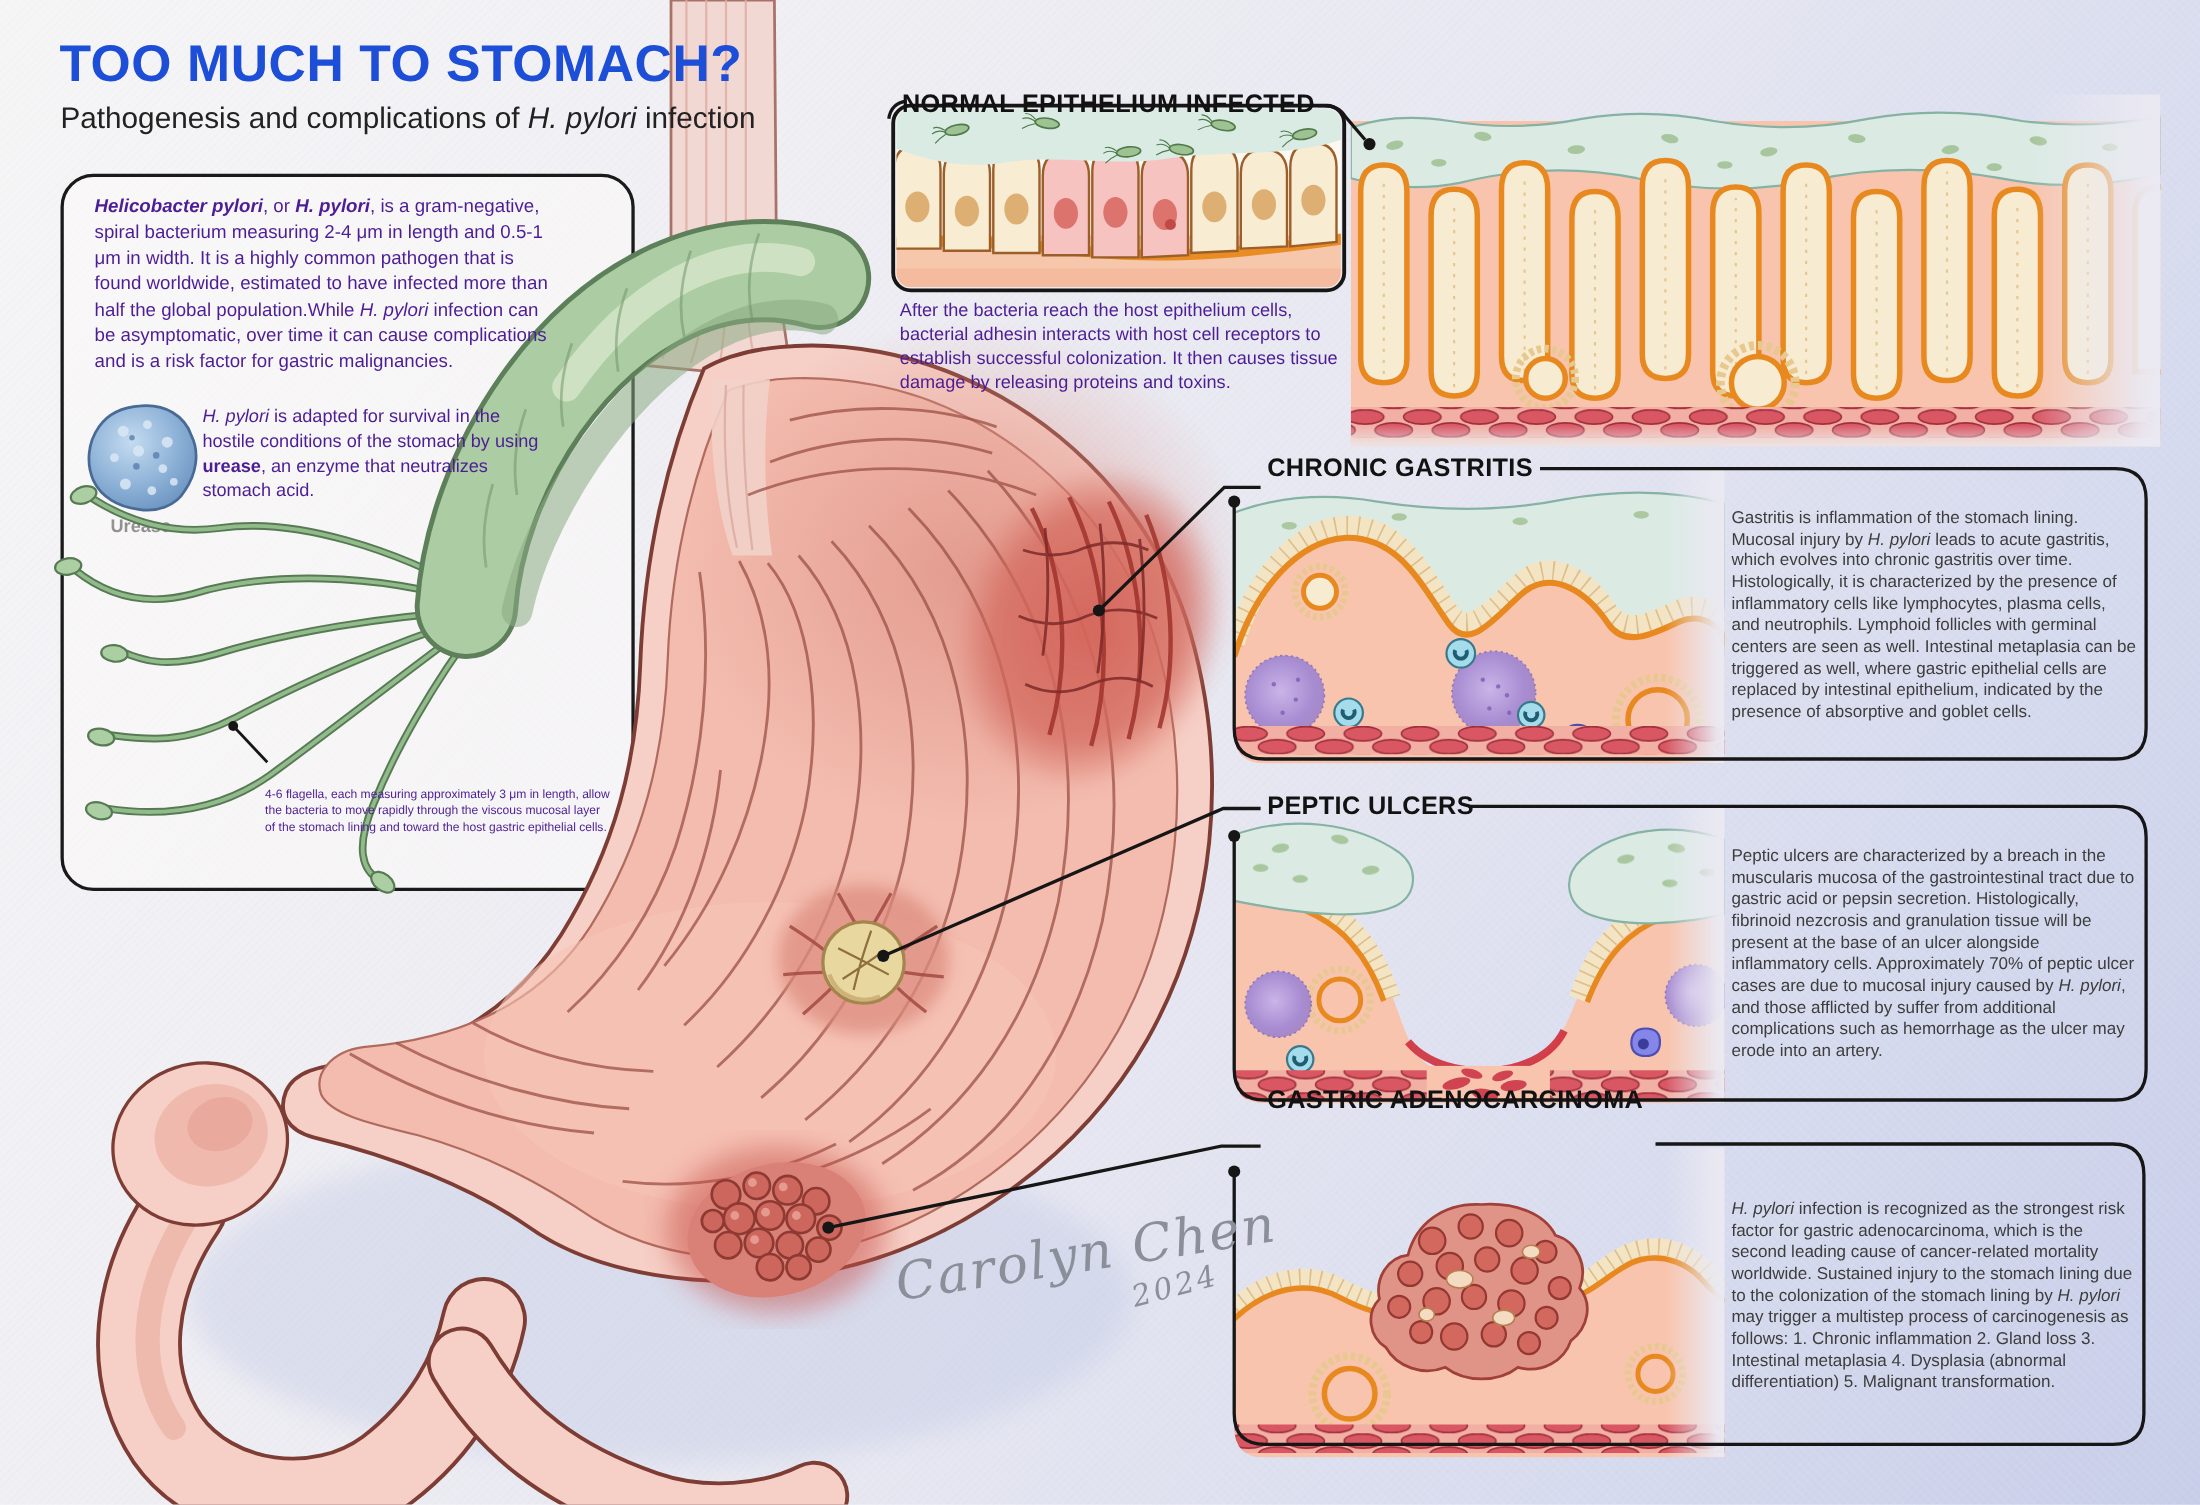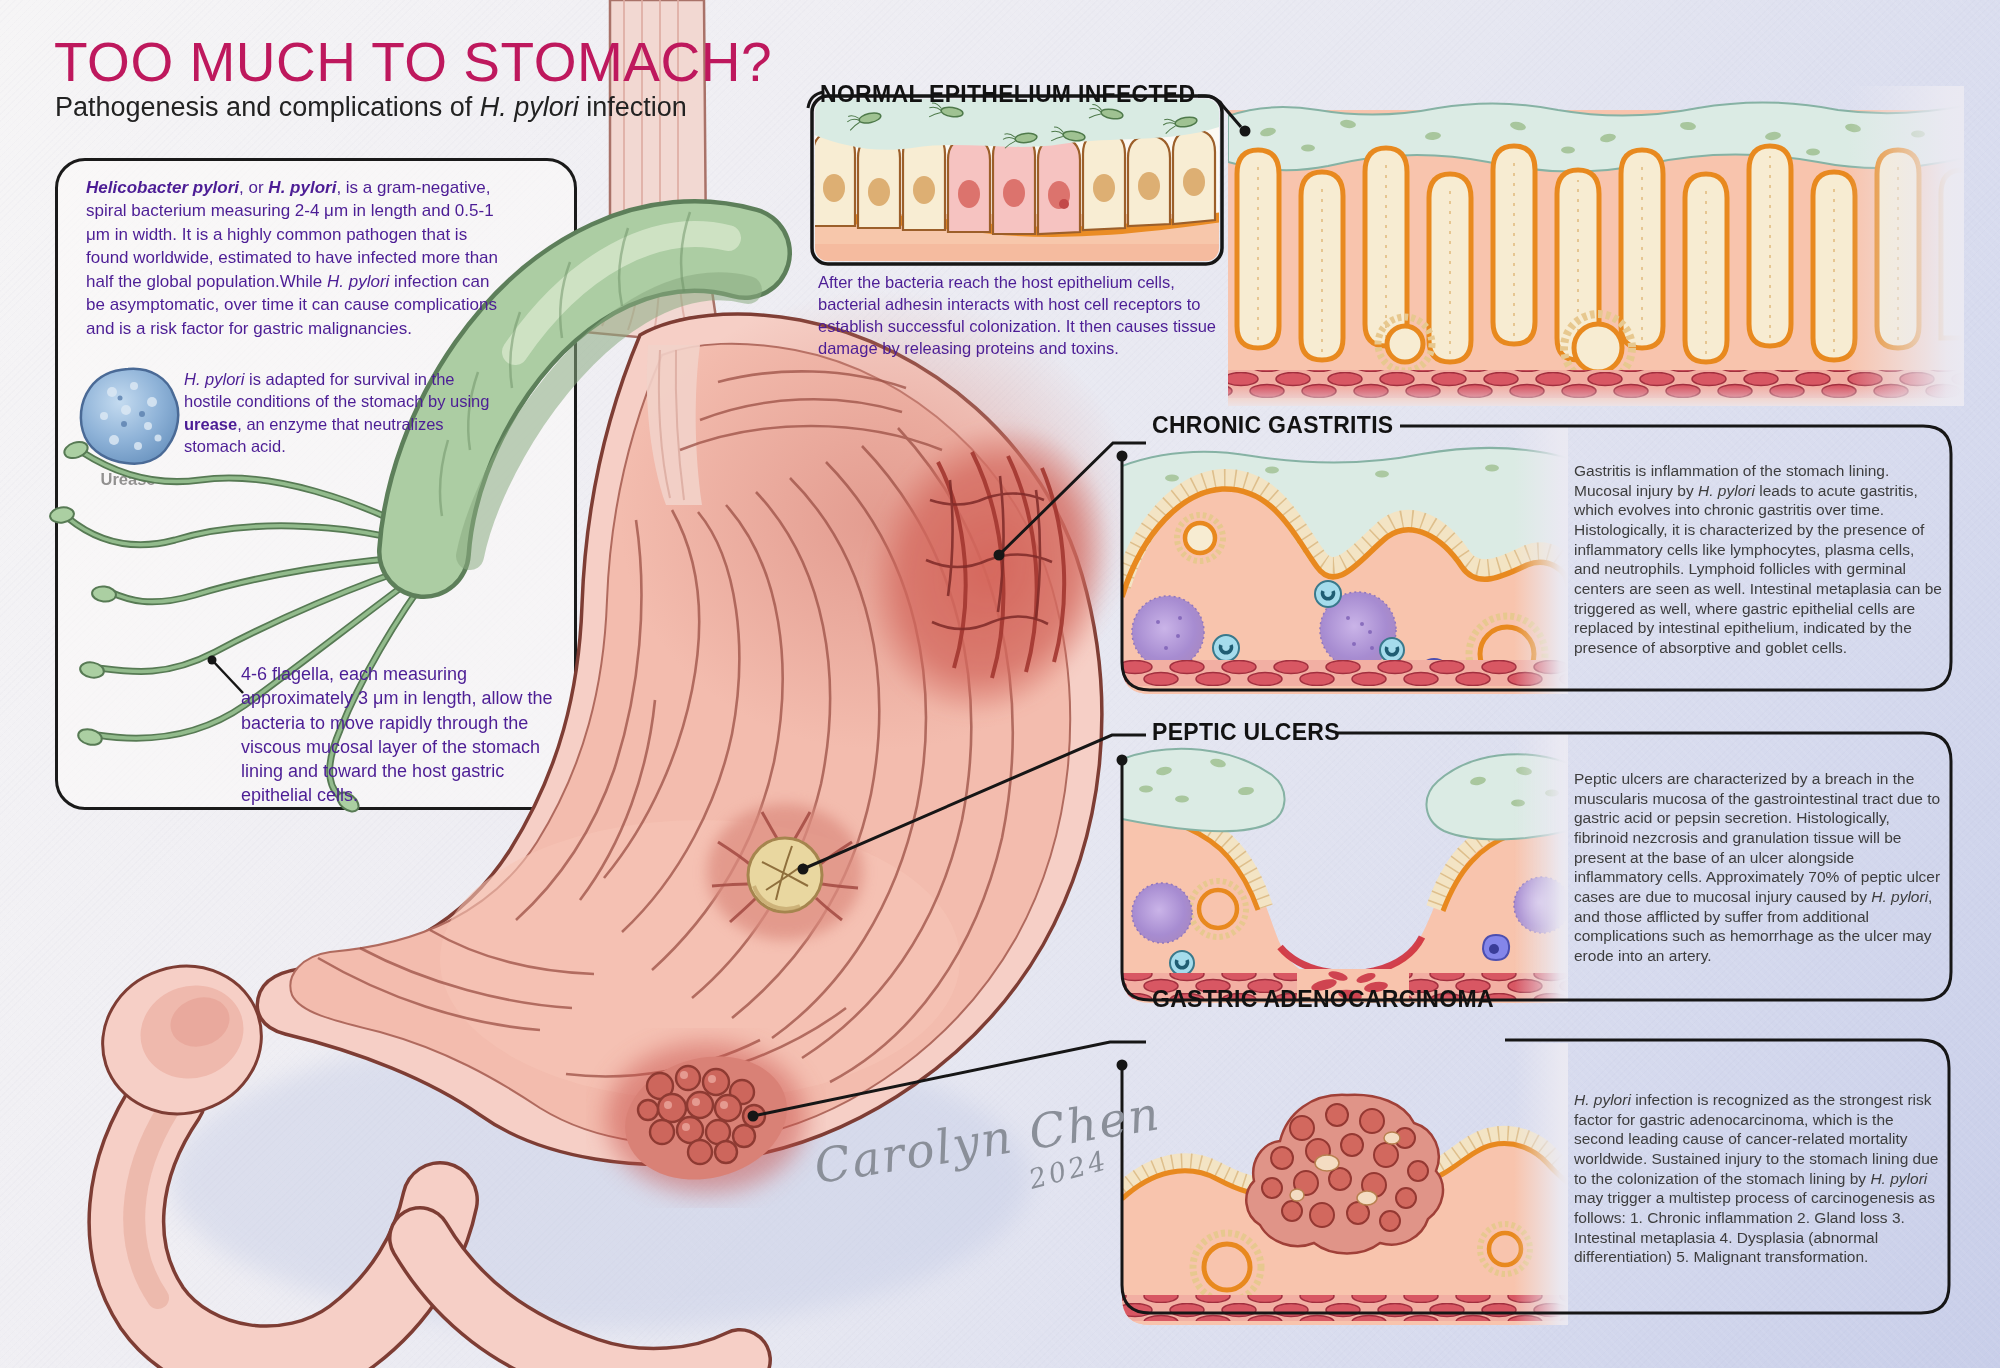--- a/index.html
+++ b/index.html
@@ -5,29 +5,29 @@
   html,body{margin:0;padding:0;}
   body{
     width:2000px;height:1368px;position:relative;overflow:hidden;
     font-family:"Liberation Sans", sans-serif;
     background:linear-gradient(118deg,#f6f5f6 0%,#efeef3 30%,#e6e7f1 55%,#d6daee 80%,#c8cee9 100%);
   }
   body::after{content:"";position:absolute;inset:0;pointer-events:none;
     background-image:repeating-linear-gradient(45deg,rgba(255,255,255,.05) 0 2px,transparent 2px 6px),
                      repeating-linear-gradient(-45deg,rgba(140,140,170,.03) 0 1px,transparent 1px 5px);}
   .abs{position:absolute;}
-  #title{left:54px;top:30px;font-size:55px;font-weight:normal;color:#be185d;letter-spacing:.5px;z-index:10;}
+  #title{left:54px;top:30px;font-size:47px;font-weight:bold;color:#1d4ed8;letter-spacing:.5px;z-index:10;}
   #subtitle{left:55px;top:92px;font-size:27px;color:#222;z-index:10;}
   .note{color:#4c1d95;z-index:10;}
   #intro-box{left:55px;top:158px;width:516px;height:646px;border:3px solid #1a1a1a;border-radius:30px;
     background:rgba(253,252,250,.5);z-index:1;}
   #intro-text{left:86px;top:176px;width:424px;font-size:17px;line-height:1.38;}
   #urease-note{left:184px;top:368px;width:312px;font-size:16.5px;line-height:1.36;}
   #urease-label{left:84px;top:470px;width:88px;text-align:center;font-size:16.5px;font-weight:bold;color:#222;}
-  #flagella-note{left:241px;top:662px;width:315px;font-size:18px;line-height:1.35;}
+  #flagella-note{left:241px;top:715px;width:315px;font-size:11px;line-height:1.35;}
   .sec-head{font-size:23px;font-weight:bold;color:#121212;letter-spacing:.3px;z-index:10;white-space:nowrap;}
   #head-normal{left:820px;top:81px;}
   #head-chronic{left:1152px;top:412px;}
   #head-peptic{left:1152px;top:719px;}
   #head-adeno{left:1152px;top:986px;}
   #normal-caption{left:818px;top:271px;width:418px;font-size:16.5px;line-height:1.34;}
   .sec-body{width:370px;font-size:15.5px;line-height:1.27;color:#3d3d3d;z-index:10;margin-top:12px;}
   #chronic-body{left:1574px;top:449px;}
   #peptic-body{left:1574px;top:757px;}
   #adeno-body{left:1574px;top:1078px;}

